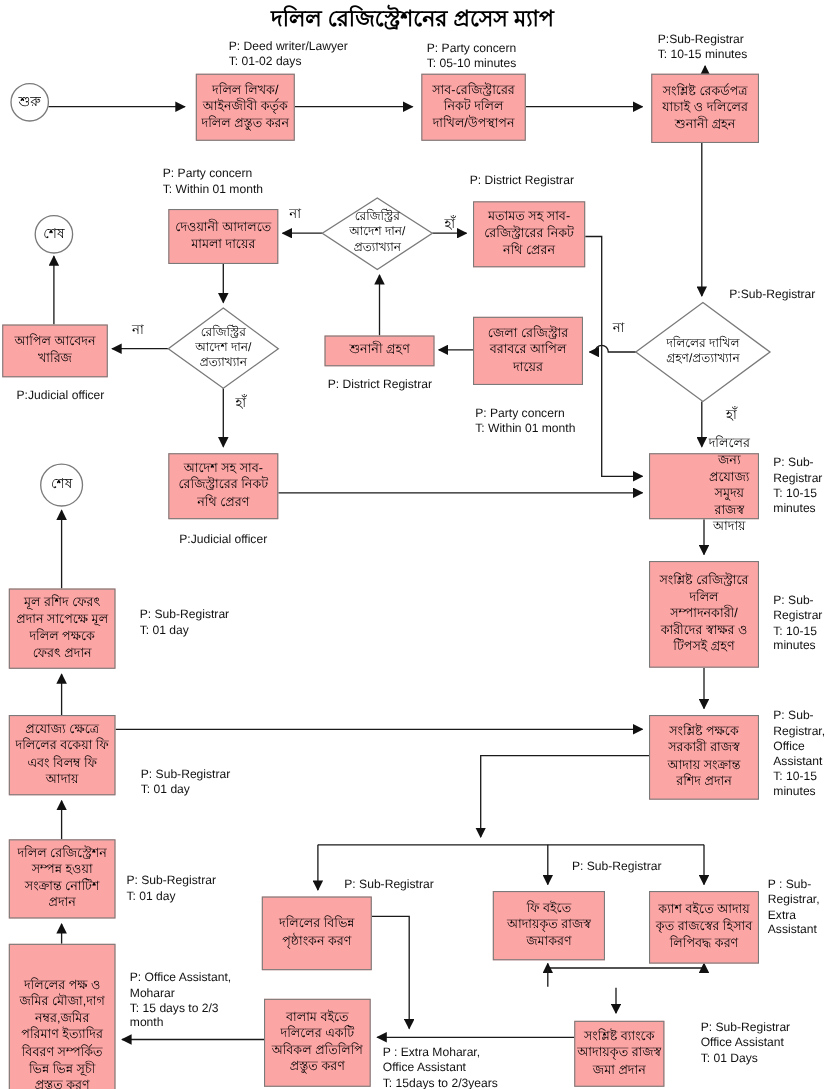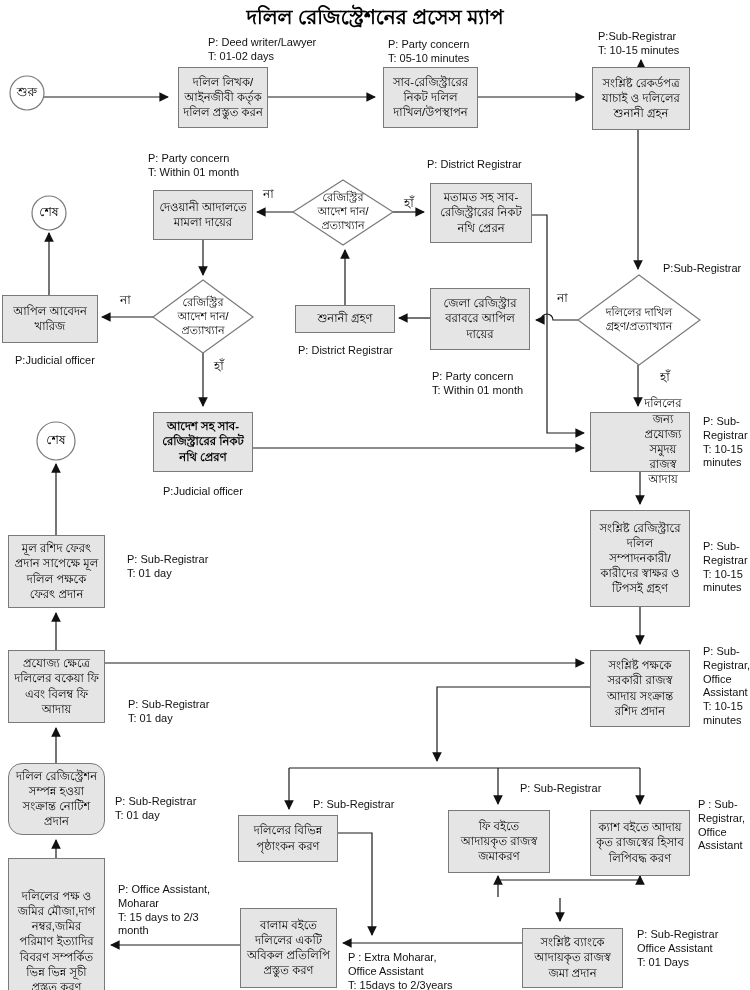--- a/index.html
+++ b/index.html
@@ -1,19 +1,19 @@
 <!DOCTYPE html>
 <html><head>
 <meta charset="utf-8">
 <style>
   html,body{margin:0;padding:0;background:#fff;}
   #canvas{position:relative;width:750px;height:990px;background:#fff;overflow:hidden;
           font-family:"Liberation Sans","DejaVu Sans",sans-serif;color:#000;}
   #wires{position:absolute;left:0;top:0;z-index:0;}
-  .box{position:absolute;z-index:1;border:1px solid #7a7a7a;background:#e5e5e5;
+  .box{position:absolute;z-index:1;border:1px solid #7a7a7a;background:#fca5a5;
        display:flex;align-items:center;justify-content:center;text-align:center;
        white-space:pre-line;font-size:11.5px;line-height:1.32;padding:1px;box-sizing:border-box;}
   .dtext{position:absolute;z-index:1;display:flex;align-items:center;justify-content:center;
          text-align:center;white-space:pre-line;font-size:11px;line-height:1.25;}
   .term{position:absolute;z-index:1;display:flex;align-items:center;justify-content:center;
         font-size:12.5px;}
   .ann{position:absolute;z-index:1;white-space:pre-line;font-size:11px;line-height:1.25;color:#111;}
   .elabel{position:absolute;z-index:1;font-size:12px;}
   .title{position:absolute;z-index:1;left:0;top:2px;width:100%;text-align:center;
          font-size:20px;font-weight:bold;}
@@ -107,21 +107,21 @@
 মামলা দায়ের</div>
   <div class="box" style="left:430px;top:183px;width:102px;height:60px;">মতামত সহ সাব-
 রেজিস্ট্রারের নিকট
 নথি প্রেরন</div>
   <div class="box" style="left:295px;top:305px;width:100px;height:28px;">শুনানী গ্রহণ</div>
   <div class="box" style="left:430px;top:288px;width:100px;height:62px;">জেলা রেজিস্ট্রার
 বরাবরে আপিল
 দায়ের</div>
   <div class="box" style="left:2px;top:295px;width:96px;height:48px;">আপিল আবেদন
 খারিজ</div>
-  <div class="box" style="left:153px;top:412px;width:100px;height:60px;font-weight:bold;">আদেশ সহ সাব-
+  <div class="box" style="left:153px;top:412px;width:100px;height:60px;">আদেশ সহ সাব-
 রেজিস্ট্রারের নিকট
 নথি প্রেরণ</div>
   <div class="box" style="left:590px;top:412px;width:100px;height:60px;padding-left:47px;">দলিলের জন্য
 প্রযোজ্য সমুদয়
 রাজস্ব আদায়</div>
   <div class="box" style="left:590px;top:510px;width:100px;height:97px;">সংশ্লিষ্ট রেজিস্ট্রারে
 দলিল
 সম্পাদনকারী/
 কারীদের স্বাক্ষর ও
 টিপসই গ্রহণ</div>
@@ -130,44 +130,44 @@
 আদায় সংক্রান্ত
 রশিদ প্রদান</div>
   <div class="box" style="left:8px;top:535px;width:97px;height:73px;">মূল রশিদ ফেরৎ
 প্রদান সাপেক্ষে মূল
 দলিল পক্ষকে
 ফেরৎ প্রদান</div>
   <div class="box" style="left:8px;top:650px;width:97px;height:73px;">প্রযোজ্য ক্ষেত্রে
 দলিলের বকেয়া ফি
 এবং বিলম্ব ফি
 আদায়</div>
-  <div class="box" style="left:8px;top:763px;width:97px;height:72px;border-radius:14px;">দলিল রেজিস্ট্রেশন
+  <div class="box" style="left:8px;top:763px;width:97px;height:72px;">দলিল রেজিস্ট্রেশন
 সম্পন্ন হওয়া
 সংক্রান্ত নোটিশ
 প্রদান</div>
   <div class="box" style="left:8px;top:858px;width:97px;height:168px;text-align:center;">দলিলের পক্ষ ও
 জমির মৌজা,দাগ
 নম্বর,জমির
 পরিমাণ ইত্যাদির
 বিবরণ সম্পর্কিত
 ভিন্ন ভিন্ন সূচী
 প্রস্তুত করণ</div>
-  <div class="box" style="left:238px;top:815px;width:100px;height:47px;">দলিলের বিভিন্ন
+  <div class="box" style="left:238px;top:815px;width:100px;height:67px;">দলিলের বিভিন্ন
 পৃষ্ঠাংকন করণ</div>
   <div class="box" style="left:240px;top:908px;width:97px;height:80px;">বালাম বইতে
 দলিলের একটি
 অবিকল প্রতিলিপি
 প্রস্তুত করণ</div>
   <div class="box" style="left:448px;top:810px;width:102px;height:63px;">ফি বইতে
 আদায়কৃত রাজস্ব
 জমাকরণ</div>
   <div class="box" style="left:590px;top:810px;width:100px;height:66px;">ক্যাশ বইতে আদায়
 কৃত রাজস্বের হিসাব
 লিপিবদ্ধ করণ</div>
-  <div class="box" style="left:522px;top:928px;width:101px;height:60px;">সংশ্লিষ্ট ব্যাংকে
+  <div class="box" style="left:522px;top:928px;width:82px;height:60px;">সংশ্লিষ্ট ব্যাংকে
 আদায়কৃত রাজস্ব
 জমা প্রদান</div>
 
   <div class="dtext" style="left:300px;top:181px;width:86px;height:62px;">রেজিস্ট্রির
 আদেশ দান/
 প্রত্যাখ্যান</div>
   <div class="dtext" style="left:583px;top:289px;width:112px;height:62px;">দলিলের দাখিল
 গ্রহণ/প্রত্যাখ্যান</div>
   <div class="dtext" style="left:160px;top:286px;width:86px;height:62px;">রেজিস্ট্রির
 আদেশ দান/
@@ -216,21 +216,21 @@
   <div class="ann" style="left:115px;top:795px;">P: Sub-Registrar
 T: 01 day</div>
   <div class="ann" style="left:118px;top:883px;">P: Office Assistant,
 Moharar
 T: 15 days to 2/3
 month</div>
   <div class="ann" style="left:313px;top:798px;">P: Sub-Registrar</div>
   <div class="ann" style="left:520px;top:782px;">P: Sub-Registrar</div>
   <div class="ann" style="left:698px;top:798px;">P : Sub-
 Registrar,
-Office
+Extra
 Assistant</div>
   <div class="ann" style="left:348px;top:951px;">P : Extra Moharar,
 Office Assistant
 T: 15days to 2/3years</div>
   <div class="ann" style="left:637px;top:928px;">P: Sub-Registrar
 Office Assistant
 T: 01 Days</div>
 
 </div>
 

